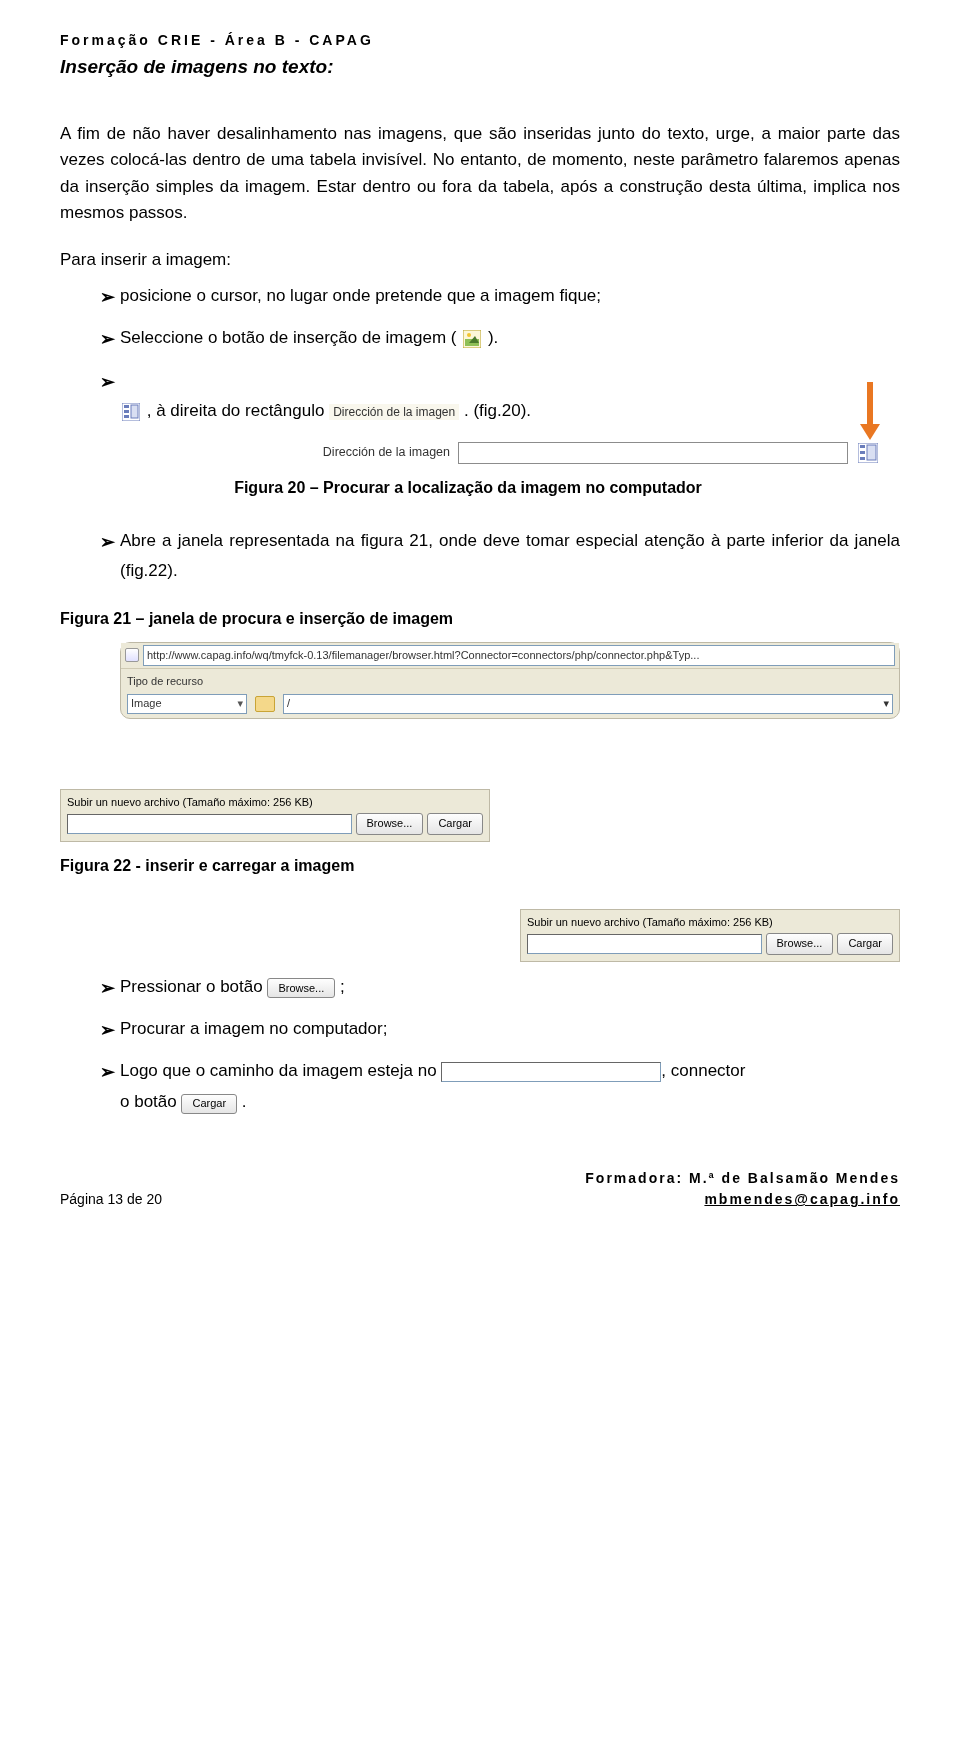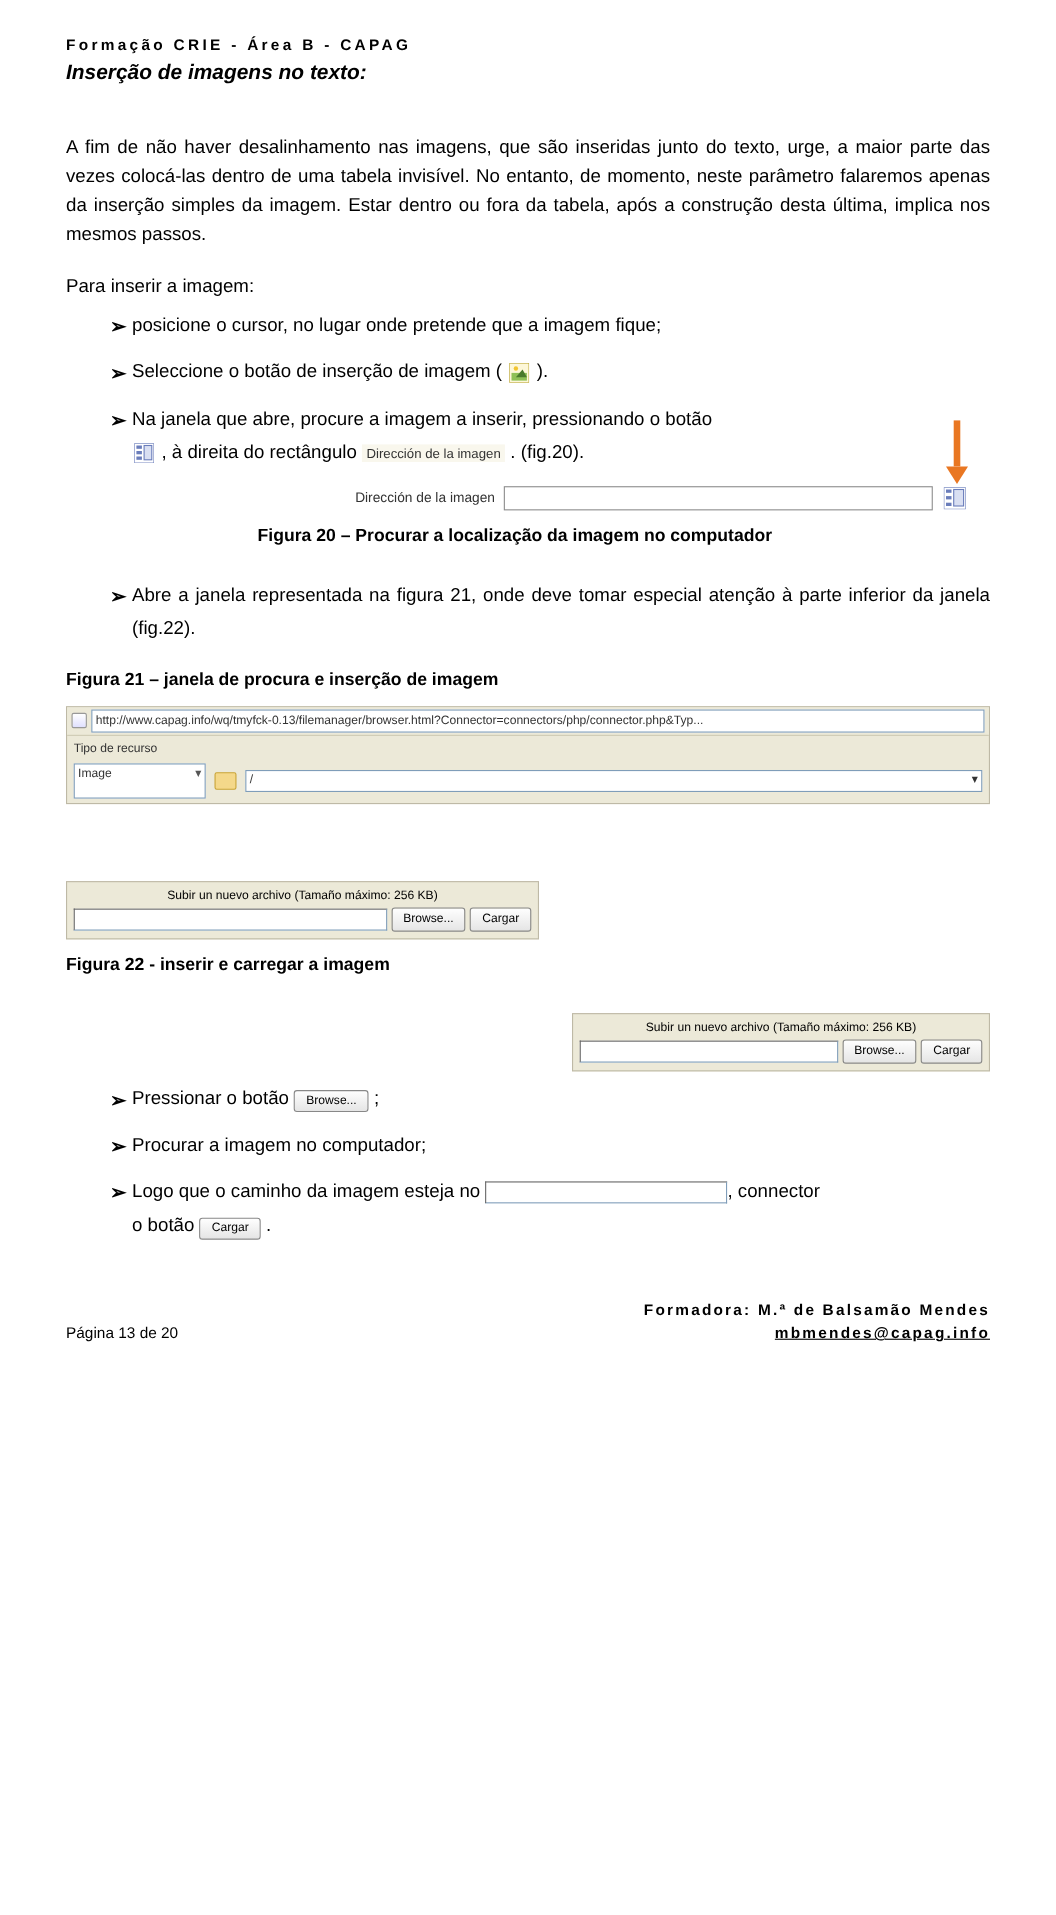--- a/index.html
+++ b/index.html
@@ -117,27 +117,27 @@
     text-overflow: ellipsis;
   }
   .tool-row {
     display: flex;
     align-items: center;
     padding: 4px 6px;
     gap: 8px;
   }
   .tool-lbl { font-size: 11px; }
   .sel {
-    width: 120px; height: 32px;
+    width: 120px; height: 20px;
     border: 1px solid #7f9db9;
     background: #fff;
     font-size: 11px;
     padding: 0 3px;
     display: inline-flex;
-    align-items: flex-start;
+    align-items: center;
     justify-content: space-between;
   }
   .sel .dd { color: #555; }
   .folder-ico {
     width: 20px; height: 16px;
     background: #f4d88a;
     border: 1px solid #c9a436;
     border-radius: 2px;
     position: relative;
   }
@@ -155,21 +155,20 @@
   .fig22-block {
     margin-top: 70px;
     width: 430px;
   }
   .upload-panel {
     background: #ece9d8;
     border: 1px solid #beb9a6;
     padding: 4px 6px 6px 6px;
     font-family: Tahoma, sans-serif;
     font-size: 11px;
-    text-align: center;
   }
   .upl-row {
     display: flex;
     align-items: center;
     gap: 4px;
     margin-top: 2px;
   }
   .txt-input {
     flex: 1; height: 20px;
     border: 1px solid #7f9db9;
@@ -268,21 +267,21 @@
             <polygon points="6,13 12,6 16,13" fill="#4a7a2c"></polygon>
           </svg>
       </span>
       <span>).</span>
     </span>
   </div>
 
   <div class="bullet">
     <span class="arrow">➢</span>
     <span class="btxt">
-      <span>Na janela que abre, procure a imagem a inserir, pressionando o botão </span><br>
+      <br>
       <span class="inline-icon">
         <svg width="18" height="18">
             <rect x="0" y="0" width="18" height="18" fill="#fff" stroke="#6a7dbb"></rect>
             <rect x="2" y="2" width="5" height="3" fill="#6a7dbb"></rect>
             <rect x="2" y="7" width="5" height="3" fill="#6a7dbb"></rect>
             <rect x="2" y="12" width="5" height="3" fill="#6a7dbb"></rect>
             <rect x="9" y="2" width="7" height="13" fill="#d9dff2" stroke="#6a7dbb"></rect>
           </svg>
       </span>
       <span>, à direita do rectângulo </span>
@@ -317,21 +316,21 @@
 
 <div class="bullets">
   <div class="bullet">
     <span class="arrow">➢</span>
     <span class="btxt">Abre a janela representada na figura 21, onde deve tomar especial atenção à parte inferior da janela (fig.22).</span>
   </div>
 </div>
 
 <div class="caption fig21-caption">Figura 21 – janela de procura e inserção de imagem</div>
 
-<div class="browser-strip" style="">
+<div class="browser-strip" style="margin-left:60px;border-radius:10px;">
   <div class="addr-bar">
     <span class="addr-icon"></span>
     <span class="addr-text">http://www.capag.info/wq/tmyfck-0.13/filemanager/browser.html?Connector=connectors/php/connector.php&amp;Typ...</span>
   </div>
   <div class="tool-row">
     <span class="tool-lbl">Tipo de recurso</span>
   </div>
   <div class="tool-row" style="padding-top:0;">
     <span class="sel">
       <span>Image</span>

